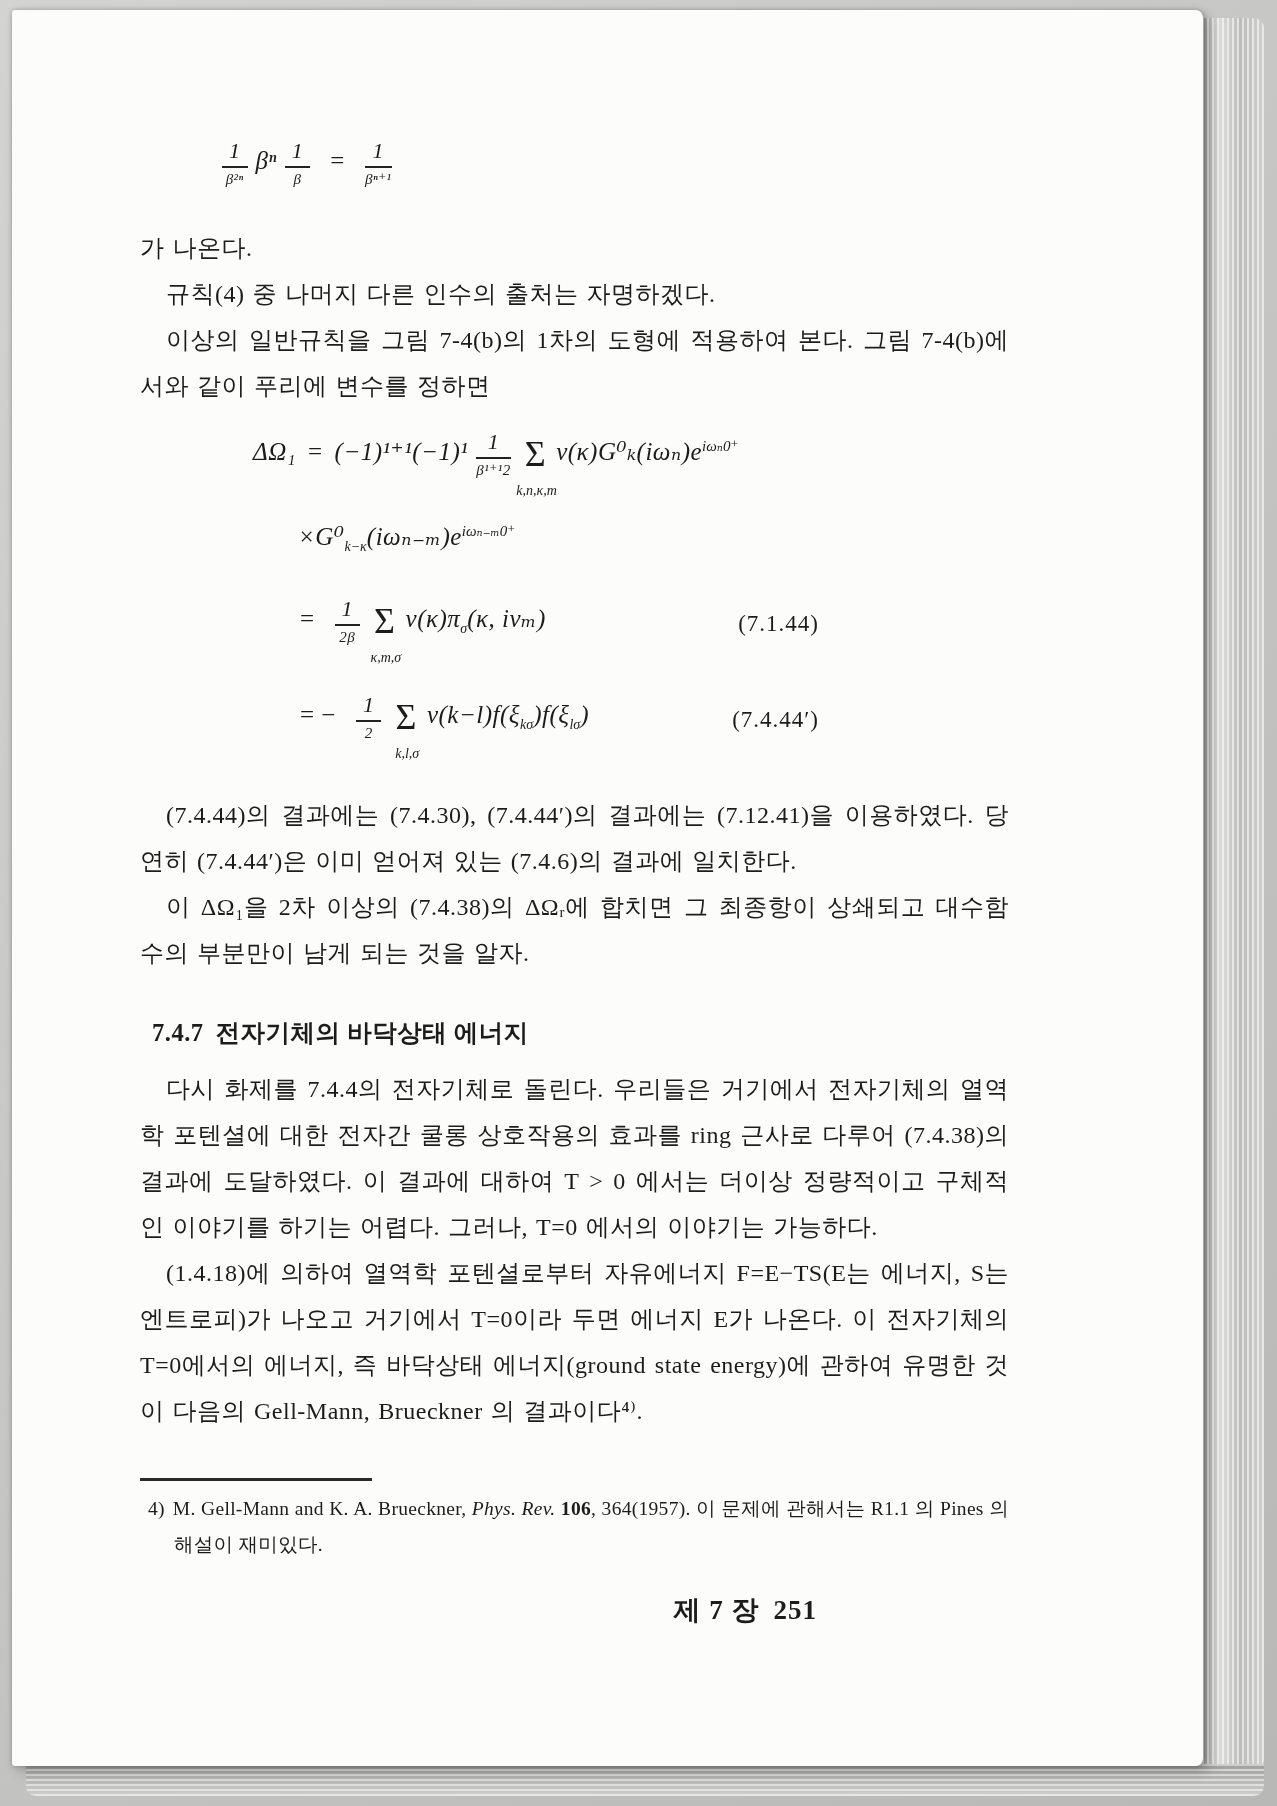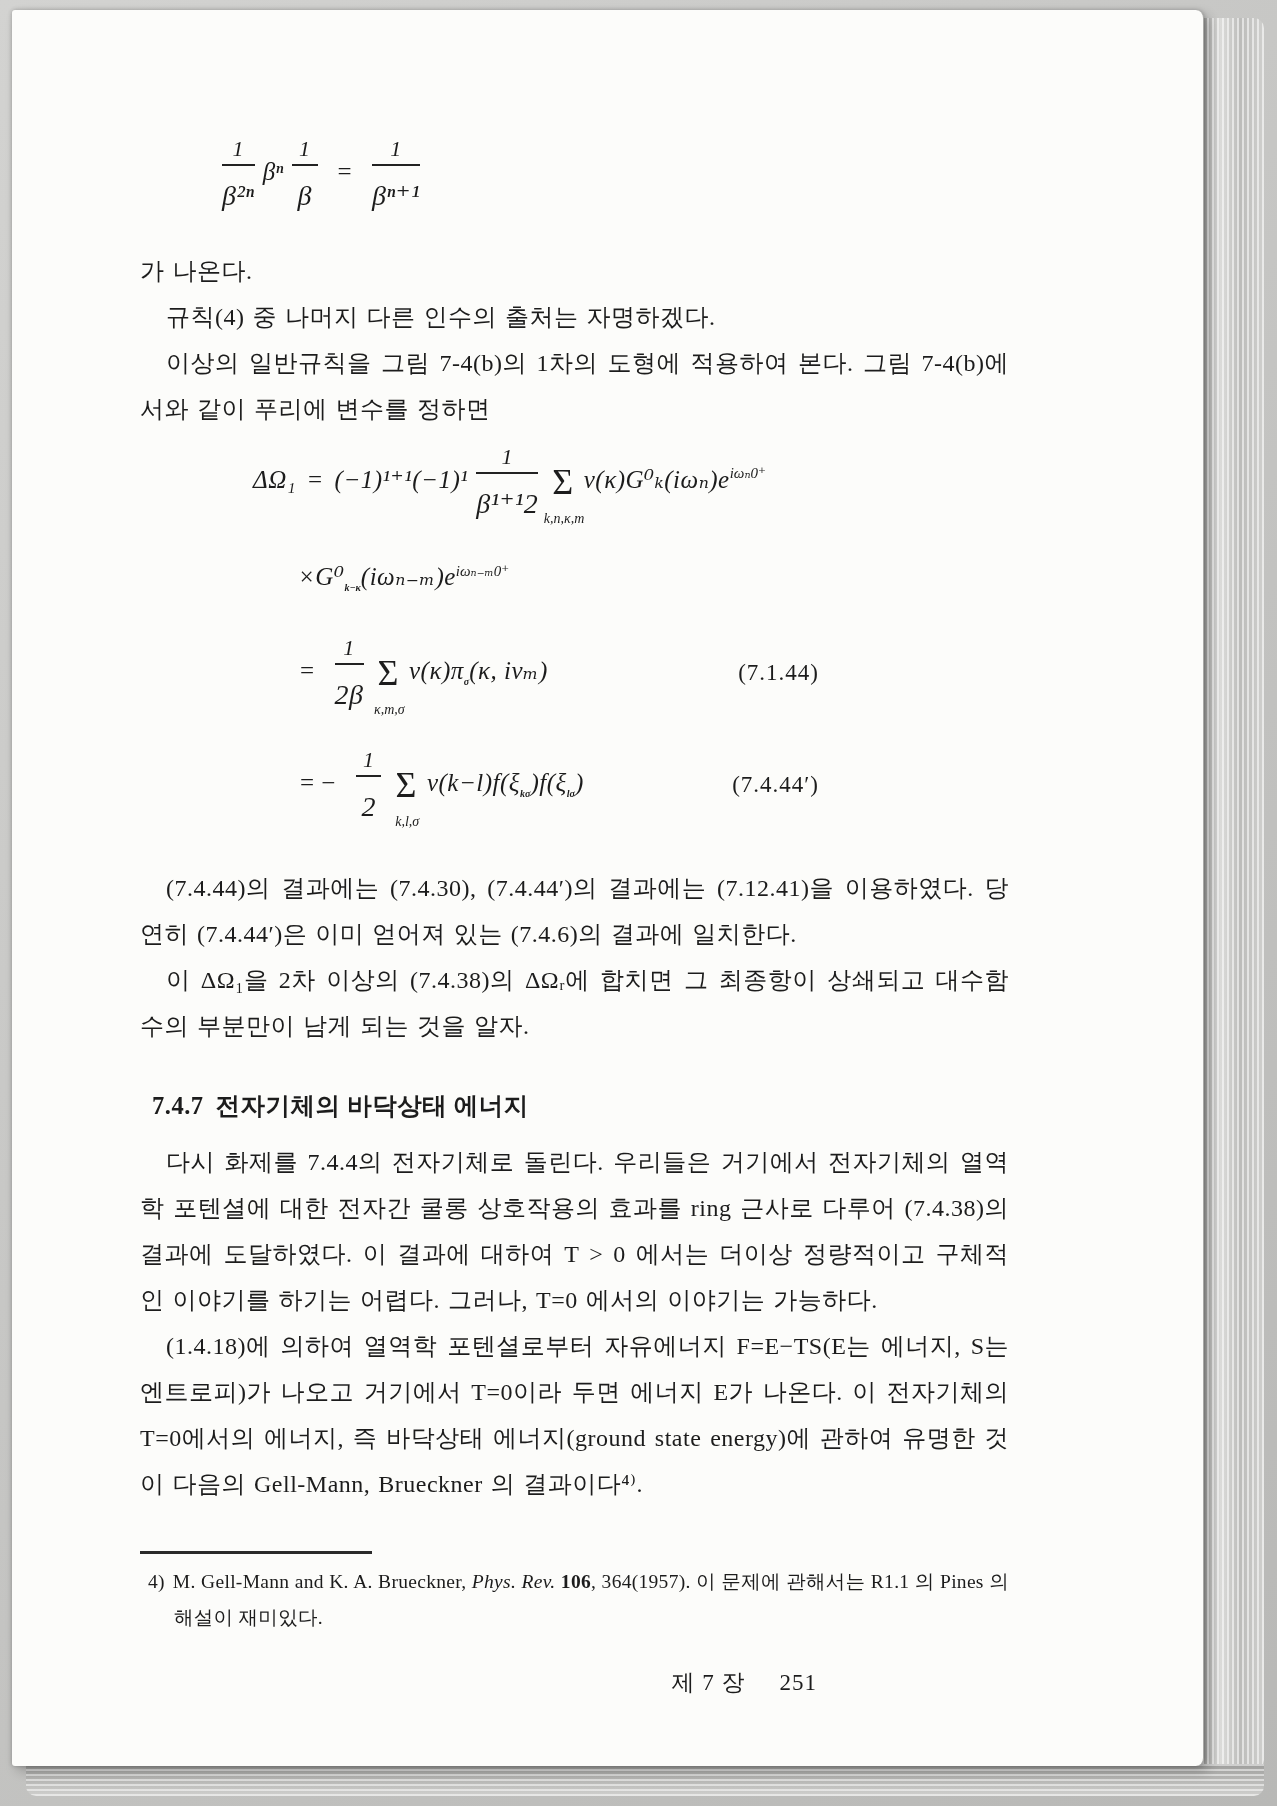--- a/index.html
+++ b/index.html
@@ -88,23 +88,23 @@
   }
   .frac .num {
     display: block;
     padding: 0 7px 4px;
     border-bottom: 2px solid #222;
     line-height: 1;
     font-size: 22px;
   }
   .frac .den {
     display: block;
-    padding-top: 16px;
+    padding-top: 4px;
     line-height: 1;
-    font-size: 28px;
+    font-size: 15px;
   }
 
   .sum {
     display: inline-block;
     position: relative;
     vertical-align: middle;
     margin: 0 10px 0 6px;
   }
   .sum .sigma {
     display: block;
@@ -118,21 +118,21 @@
     left: 55%;
     transform: translateX(-50%);
     margin-top: -4px;
     font-size: 14px;
     font-style: italic;
     letter-spacing: 0;
     white-space: nowrap;
   }
 
   sup.exp { font-size: 15px; font-style: italic; letter-spacing: 0; }
-  sub.sb  { font-size: 10px; font-style: italic; letter-spacing: 0; font-weight: bold; }
+  sub.sb  { font-size: 14px; font-style: italic; letter-spacing: 0; }
 
   .eq-tag {
     position: absolute;
     right: 190px;
     top: 50%;
     transform: translateY(-50%);
     font-style: normal;
     font-size: 23px;
     letter-spacing: 1px;
   }
@@ -161,24 +161,24 @@
   }
   .fn-marker { margin-right: 8px; }
   .fn-text i { font-style: italic; }
   .fn-text b { font-weight: bold; }
 
   
   .footer {
     margin-top: 24px;
     display: flex;
     justify-content: flex-end;
-    gap: 34px;
+    gap: 14px;
     padding-right: 192px;
-    font-size: 23px;
-    font-weight: normal;
+    font-size: 27px;
+    font-weight: bold;
     letter-spacing: 1px;
   }
 </style>
 </head>
 <body>
 
 <div class="edge-right"></div>
 <div class="edge-bottom"></div>
 
 <div class="page">

